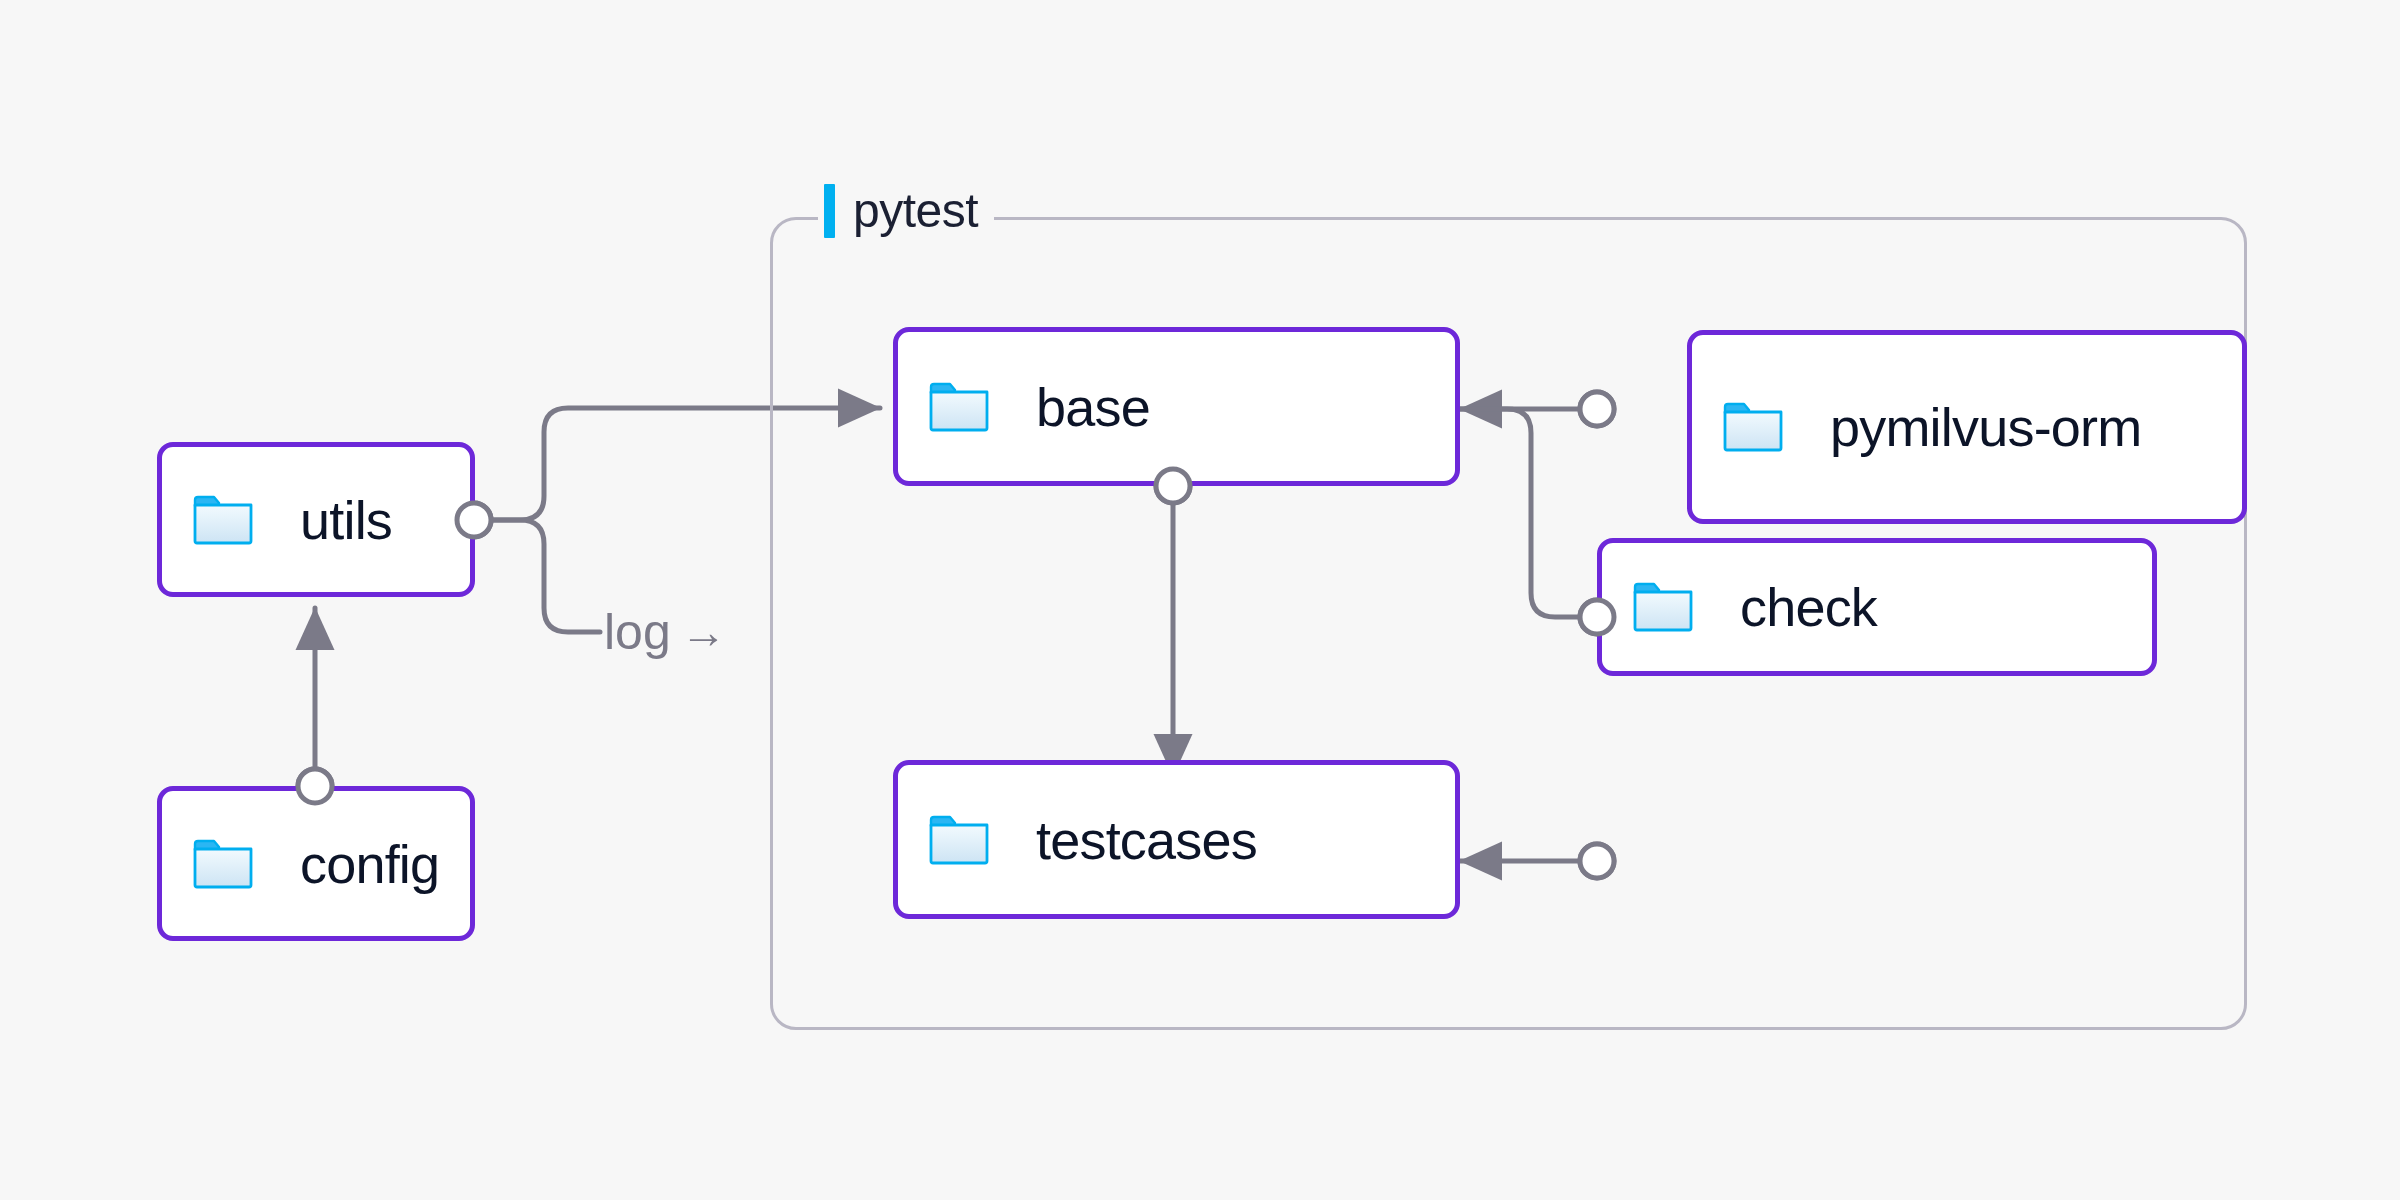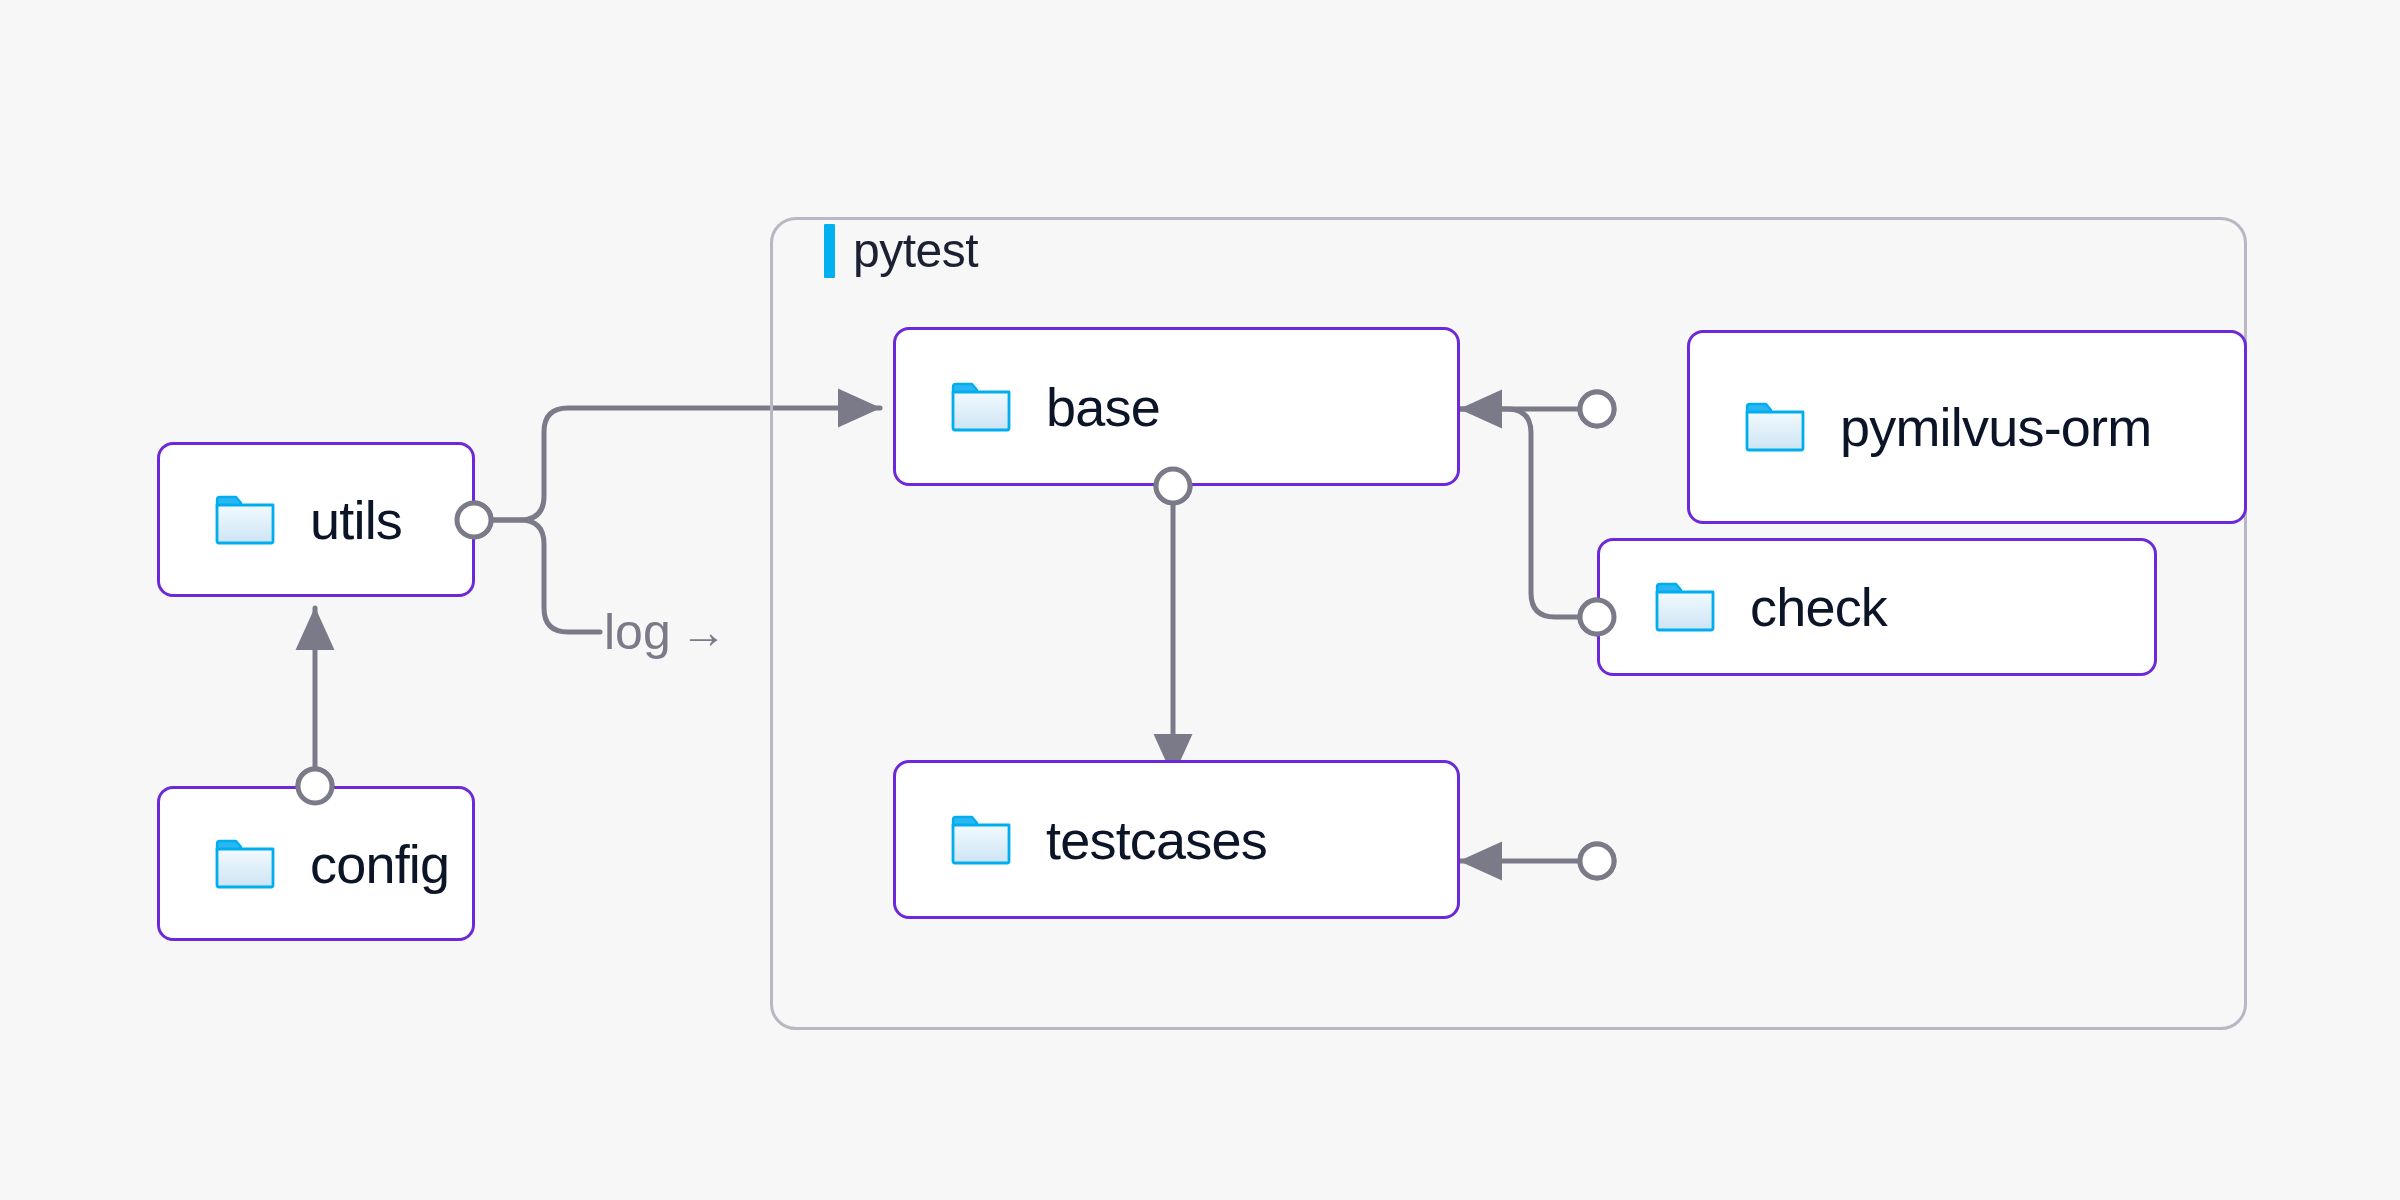--- a/index.html
+++ b/index.html
@@ -60,26 +60,26 @@
     letter-spacing: -0.5px;
     white-space: nowrap;
     line-height: 1;
   }
 
   
   .node {
     position: absolute;
     box-sizing: border-box;
     background: #ffffff;
-    border: 3px solid #6d28d9;
+    border: 5px solid #6d28d9;
     border-radius: 16px;
     display: flex;
     align-items: center;
-    padding-left: 54px;
-    gap: 34px;
+    padding-left: 30px;
+    gap: 46px;
   }
   .folder-icon {
     flex: 0 0 auto;
     width: 62px;
     height: 52px;
     display: block;
   }
   .node-label {
     font-size: 54px;
     font-weight: 400;
@@ -148,21 +148,21 @@
       <circle cx="474" cy="520" r="17"></circle>
       <circle cx="315" cy="786" r="17"></circle>
       <circle cx="1173" cy="486" r="17"></circle>
       <circle cx="1597" cy="409" r="17"></circle>
       <circle cx="1597" cy="617" r="17"></circle>
       <circle cx="1597" cy="861" r="17"></circle>
     </g>
   </svg>
 
   <div class="group-box" style="left:770px; top:217px; width:1477px; height:813px;"></div>
-  <div class="group-label" style="left:818px; top:180px;margin-top:40px;">
+  <div class="group-label" style="left:818px; top:180px;">
     <span class="group-accent"></span>
     <span class="group-title">pytest</span>
   </div>
 
   <div class="node" style="left:157px; top:442px; width:318px; height:155px;">
     <svg class="folder-icon" viewBox="0 0 62 52">
       <path d="M3 10 L3 6 Q3 3 6 3 L22 3 L27 9 L26 12 L3 12 Z" fill="#2bb6f3" stroke="#00aeef" stroke-width="2.4" stroke-linejoin="round"></path>
       <path d="M3 11 L59 11 Q59 11 59 13 L59 47 Q59 49 57 49 L5 49 Q3 49 3 47 Z" fill="url(#folderGrad)" stroke="#00aeef" stroke-width="2.8" stroke-linejoin="round"></path>
     </svg>
     <span class="node-label">utils</span>

